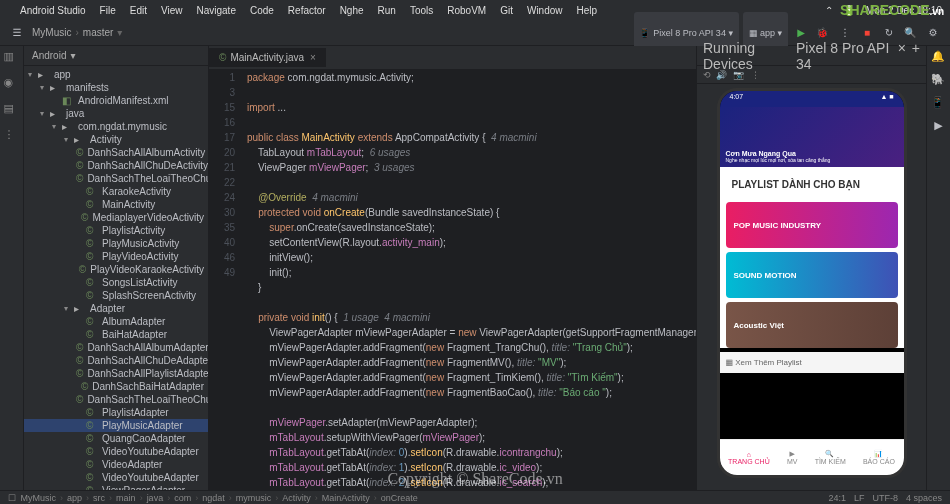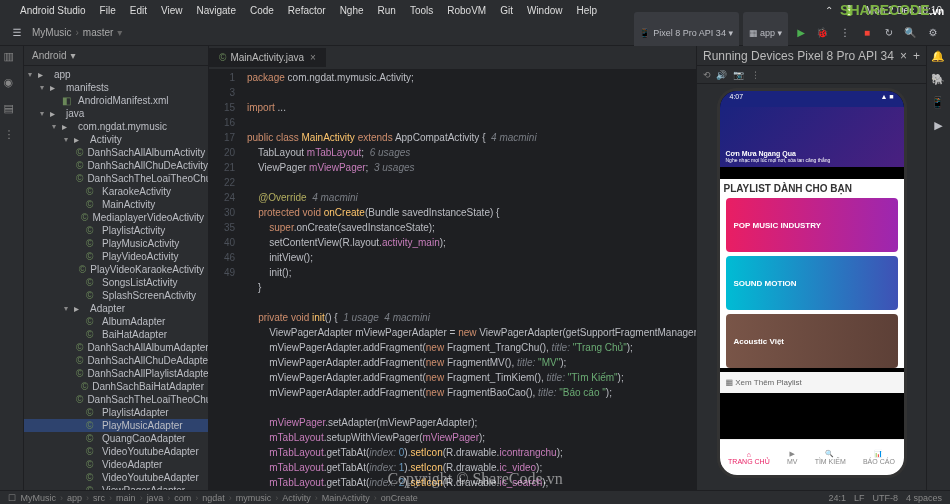--- a/index.html
+++ b/index.html
@@ -57,31 +57,31 @@
 .type { color: #ffc66d; }
 .str { color: #6aab73; }
 .com { color: #7a7e85; font-style: italic; }
 .num { color: #6897bb; }
 .fn { color: #ffc66d; }
 .field { color: #c77dbb; }
 .ann { color: #b3ae60; }
 
 
 .device-panel { width: 230px; background: #2b2d30; border-left: 1px solid #1e1f22; display: flex; flex-direction: column; }
-.device-header { height: 20px; display: flex; align-items: center; padding: 0 6px; font-size: 12px; color: #bbb; border-bottom: 1px solid #1e1f22; text-align: right; }
+.device-header { height: 20px; display: flex; align-items: center; padding: 0 6px; font-size: 14px; color: #bbb; border-bottom: 1px solid #1e1f22; }
 .device-tabs { display: flex; gap: 6px; }
 .device-toolbar { height: 18px; display: flex; align-items: center; padding: 0 6px; gap: 6px; color: #888; font-size: 9px; border-bottom: 1px solid #1e1f22; }
 .device-frame { flex: 1; display: flex; justify-content: center; align-items: flex-start; padding: 4px; }
 .phone { width: 190px; height: 390px; background: #000; border-radius: 20px; border: 3px solid #333; overflow: hidden; position: relative; }
 .phone-status { height: 16px; background: #1a237e; display: flex; justify-content: space-between; padding: 2px 10px; font-size: 7px; color: #fff; }
 .phone-banner { height: 60px; background: linear-gradient(135deg, #1a237e, #4a2080); position: relative; padding: 6px; }
 .phone-banner .txt { color: #fff; font-size: 7px; position: absolute; bottom: 4px; left: 6px; }
-.playlist-header { background: #fff; padding: 4px; font-size: 10px; font-weight: bold; color: #333; margin-top: 12px; }
+.playlist-header { background: #fff; padding: 12px; font-size: 10px; font-weight: bold; color: #333; }
 .playlist-items { background: #fff; padding: 0 6px; }
-.pl-item { height: 54px; margin-bottom: 4px; border-radius: 4px; display: flex; align-items: center; padding: 0 8px; color: #fff; font-size: 8px; font-weight: bold; }
+.pl-item { height: 46px; margin-bottom: 4px; border-radius: 4px; display: flex; align-items: center; padding: 0 8px; color: #fff; font-size: 8px; font-weight: bold; }
 .pl1 { background: linear-gradient(90deg, #e91e63, #9c27b0); }
 .pl2 { background: linear-gradient(90deg, #795548, #5d4037); }
 .pl3 { background: linear-gradient(90deg, #00bcd4, #3f51b5); }
 .pl4 { background: linear-gradient(90deg, #ff5722, #f44336); }
 .view-more { padding: 6px; font-size: 8px; color: #666; background: #f5f5f5; }
 .bottom-nav { position: absolute; bottom: 0; left: 0; right: 0; height: 36px; background: #fff; border-top: 1px solid #eee; display: flex; justify-content: space-around; align-items: center; }
 .nav-item { font-size: 7px; text-align: center; color: #888; }
 .nav-item.active { color: #e91e63; }
 
 

